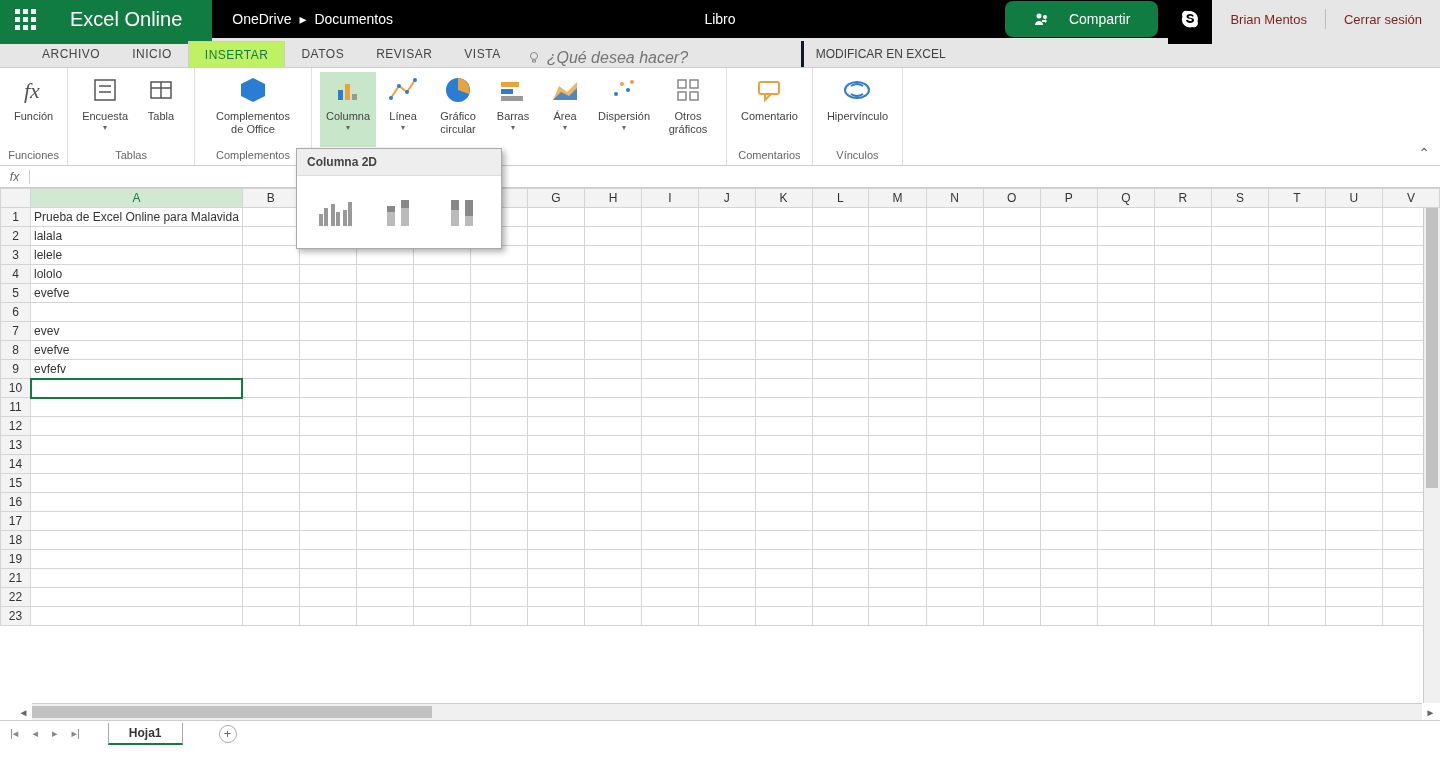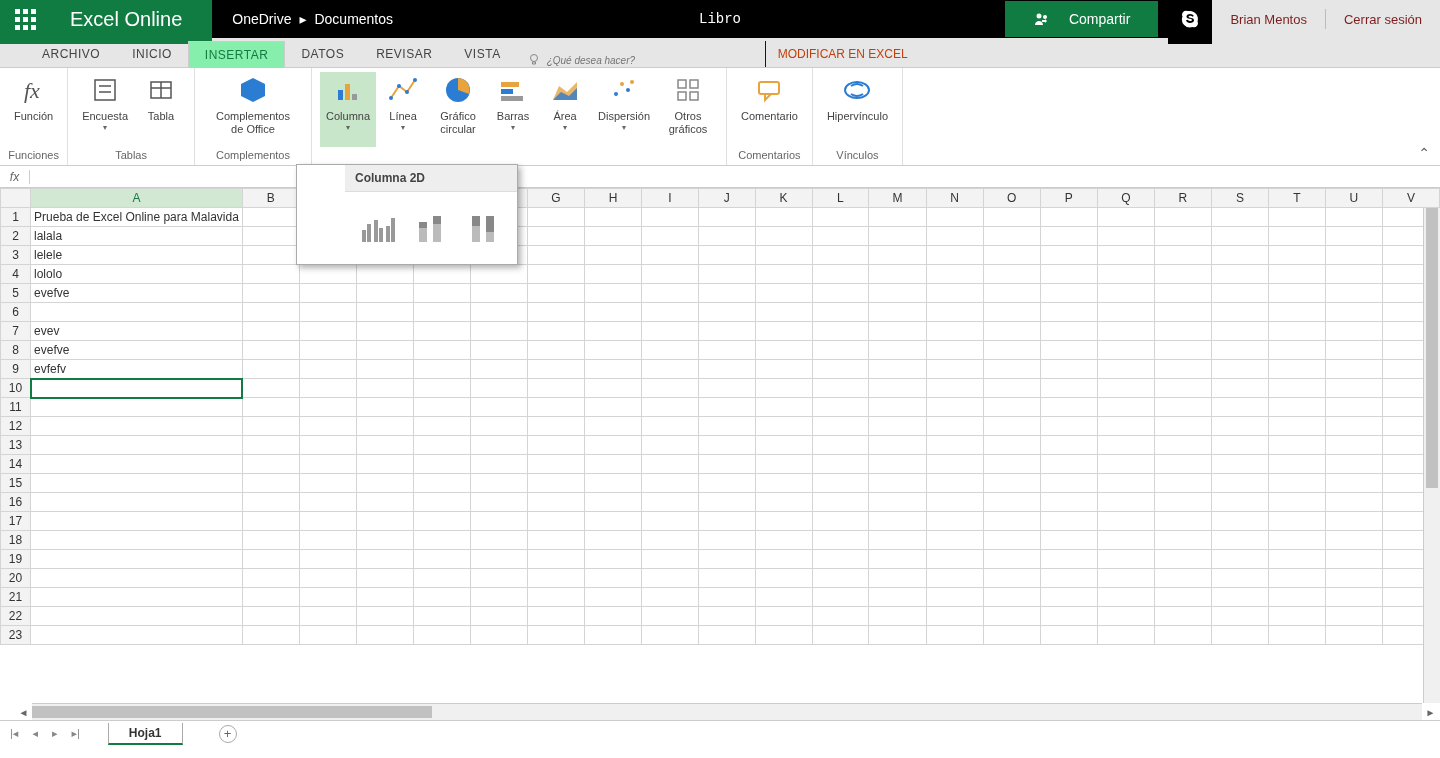--- a/index.html
+++ b/index.html
@@ -6,48 +6,48 @@
   body { font-family: "Segoe UI", Arial, sans-serif; font-size: 13px; color: #333; overflow: hidden; width: 1440px; height: 758px; background: #fff; }
   
   
   .top-bar { background: #000; height: 38px; display: flex; align-items: center; color: #fff; }
   .waffle { width: 50px; height: 50px; background: #107c41; display: flex; align-items: center; justify-content: center; cursor: pointer; }
   .waffle-grid { display: grid; grid-template-columns: repeat(3, 5px); grid-template-rows: repeat(3, 5px); gap: 3px; }
   .waffle-grid span { background: #fff; width: 5px; height: 5px; }
   .app-name { background: #107c41; height: 50px; display: flex; align-items: center; padding: 0 30px 0 20px; font-size: 20px; font-weight: 300; }
   .breadcrumb { padding-left: 20px; font-size: 14px; display: flex; align-items: center; gap: 4px; }
   .breadcrumb span.sep { margin: 0 4px; }
-  .doc-title { position:absolute; left:50%; transform:translateX(-50%); font-size: 14px; font-family: Liberation Mono, monospace; }
+  .doc-title { position:absolute; left:50%; transform:translateX(-50%); font-size: 14px; }
   .top-right { margin-left: auto; display: flex; align-items: center; height: 100%; }
-  .share-btn { background: #107c41; height: 36px; display: flex; align-items: center; gap: 20px; padding: 0 28px; margin-right: 10px; font-size: 14px; cursor: pointer; border-radius:0; }
+  .share-btn { background: #107c41; height: 36px; display: flex; align-items: center; gap: 20px; padding: 0 28px; margin-right: 10px; font-size: 14px; cursor: pointer; border-radius:8px; }
   .skype { width: 44px; height: 50px; background:#000; display:flex; align-items:center; justify-content:center; font-size:20px; font-weight:bold; cursor:pointer;}
   .user-area { display:flex; align-items:center; padding:0 18px; background:#e6e6e6; color:#7f1d1d; height:50px; gap:18px;}
   .user-area span { cursor:pointer; }
   .user-area .divider { width:1px; height:20px; background:#bbb; }
 
   
   .tab-row { height: 30px; background:#e6e6e6; border-bottom:1px solid #ccc; display:flex; align-items:flex-end; padding-left:26px; font-size:12px; color:#444;}
   .tab { padding: 6px 16px; cursor:pointer; letter-spacing:0.5px;}
-  .tab.active { background:#86efac; color:#107c41; border-top:1px solid #ccc; border-left:1px solid #ccc; border-right:1px solid #ccc; position:relative; top:1px;}
+  .tab.active { background:#bef264; color:#107c41; border-top:1px solid #ccc; border-left:1px solid #ccc; border-right:1px solid #ccc; position:relative; top:1px;}
   .tellme { display:flex; align-items:center; padding:0 10px; color:#666; gap:6px;}
-  .tellme input { border:none; background:transparent; font-size:10px; font-style:italic; color:#888; width:160px; outline:none;}
-  .edit-excel { margin-left:48px; color:#c2410c; padding:6px 12px; cursor:pointer; border-left:1px solid #0f172a;}
+  .tellme input { border:none; background:transparent; font-size:16px; font-style:italic; color:#888; width:160px; outline:none;}
+  .edit-excel { margin-left:84px; color:#404040; padding:6px 12px; cursor:pointer; border-left:3px solid #0f172a;}
 
   
   .ribbon { background:#fff; border-bottom:1px solid #ccc; height:98px; display:flex; position:relative;}
   .rgroup { display:flex; flex-direction:column; align-items:center; justify-content:space-between; padding:4px 8px 2px; border-right:1px solid #e0e0e0;}
   .rgroup-buttons { display:flex; gap:2px; flex:1;}
   .rbtn { display:flex; flex-direction:column; align-items:center; justify-content:flex-start; padding:2px 6px; cursor:pointer; min-width:50px; font-size:11px; color:#444; text-align:center; line-height:1.2;}
   .rbtn.active { background:#c8e6c9;}
   .rbtn .icon { width:32px; height:32px; margin-bottom:4px; display:flex; align-items:center; justify-content:center;}
   .rgroup-label { font-size:11px; color:#666; padding:2px 0;}
   .ribbon-collapse { position:absolute; right:10px; bottom:4px; cursor:pointer; color:#666; font-size:14px;}
 
   
-  .dropdown { position:absolute; top:96px; left:296px; width:222px; background:#fff; border:1px solid #aaa; box-shadow:3px 3px 6px rgba(0,0,0,0.3); z-index:100;padding-left:48px;}
+  .dropdown { position:absolute; top:80px; left:296px; width:206px; background:#fff; border:1px solid #aaa; box-shadow:3px 3px 6px rgba(0,0,0,0.3); z-index:100;}
   .dropdown-header { background:#eee; padding:6px 10px; font-size:12px; font-weight:bold; color:#444; border-bottom:1px solid #ddd;}
   .dropdown-body { display:flex; gap:0; padding:6px;}
   .chart-opt { flex:1; height:60px; display:flex; align-items:center; justify-content:center; cursor:pointer;}
 
   
   .formula-bar { height:22px; border-bottom:1px solid #ccc; display:flex; align-items:center; background:#fff;}
   .fx { width:30px; text-align:center; font-style:italic; color:#666; border-right:1px solid #ccc; font-size:12px;}
   .formula-input { flex:1; border:none; outline:none; padding:0 6px; font-size:12px;}
 
   
@@ -848,45 +848,20 @@
           <td></td>
           <td></td>
           <td></td>
           <td></td>
           <td></td>
           <td></td>
           <td></td>
           <td></td>
         </tr>
         <tr>
-          <th class="row">20</th>
-          <td></td>
-          <td></td>
-          <td></td>
-          <td></td>
-          <td></td>
-          <td></td>
-          <td></td>
-          <td></td>
-          <td></td>
-          <td></td>
-          <td></td>
-          <td></td>
-          <td></td>
-          <td></td>
-          <td></td>
-          <td></td>
-          <td></td>
-          <td></td>
-          <td></td>
-          <td></td>
-          <td></td>
-          <td></td>
-        </tr>
-        <tr>
           <th class="row">21</th>
           <td></td>
           <td></td>
           <td></td>
           <td></td>
           <td></td>
           <td></td>
           <td></td>
           <td></td>
           <td></td>

